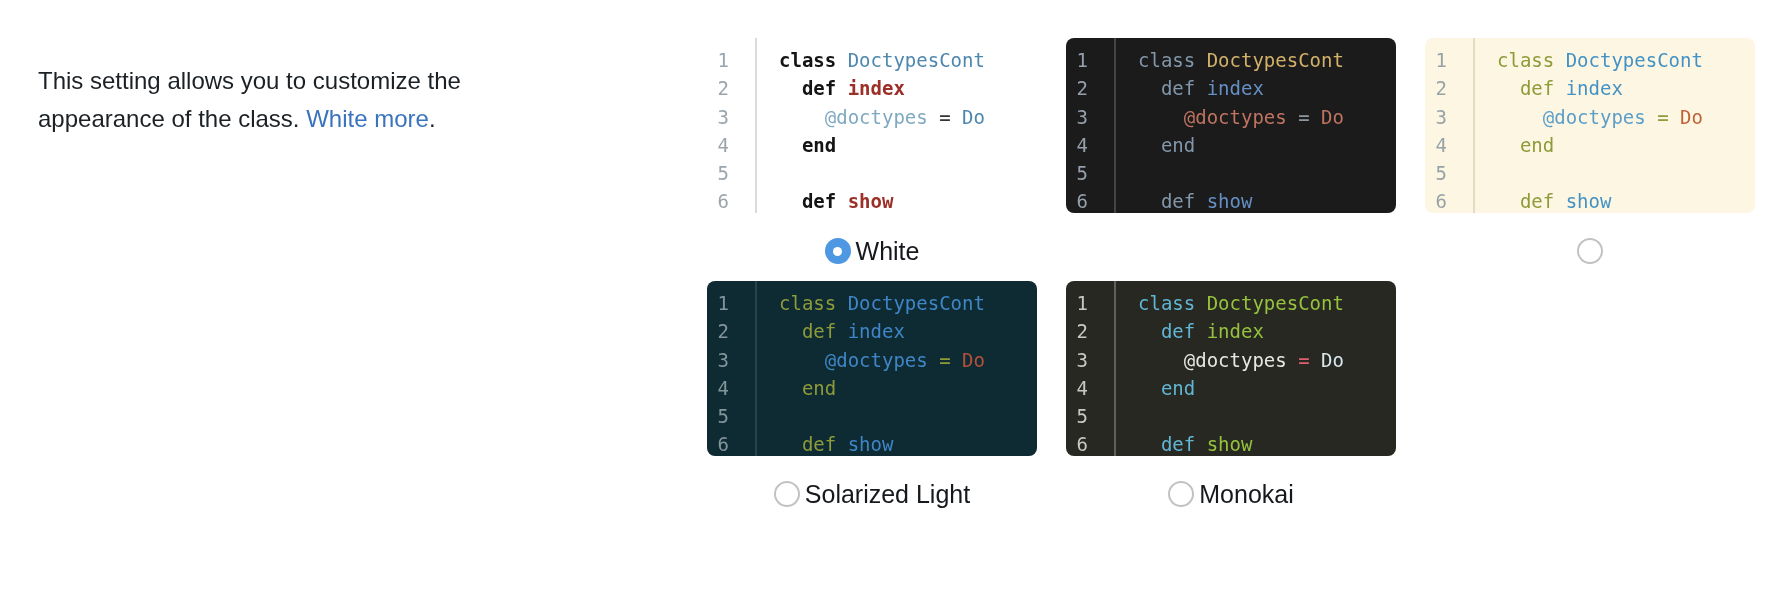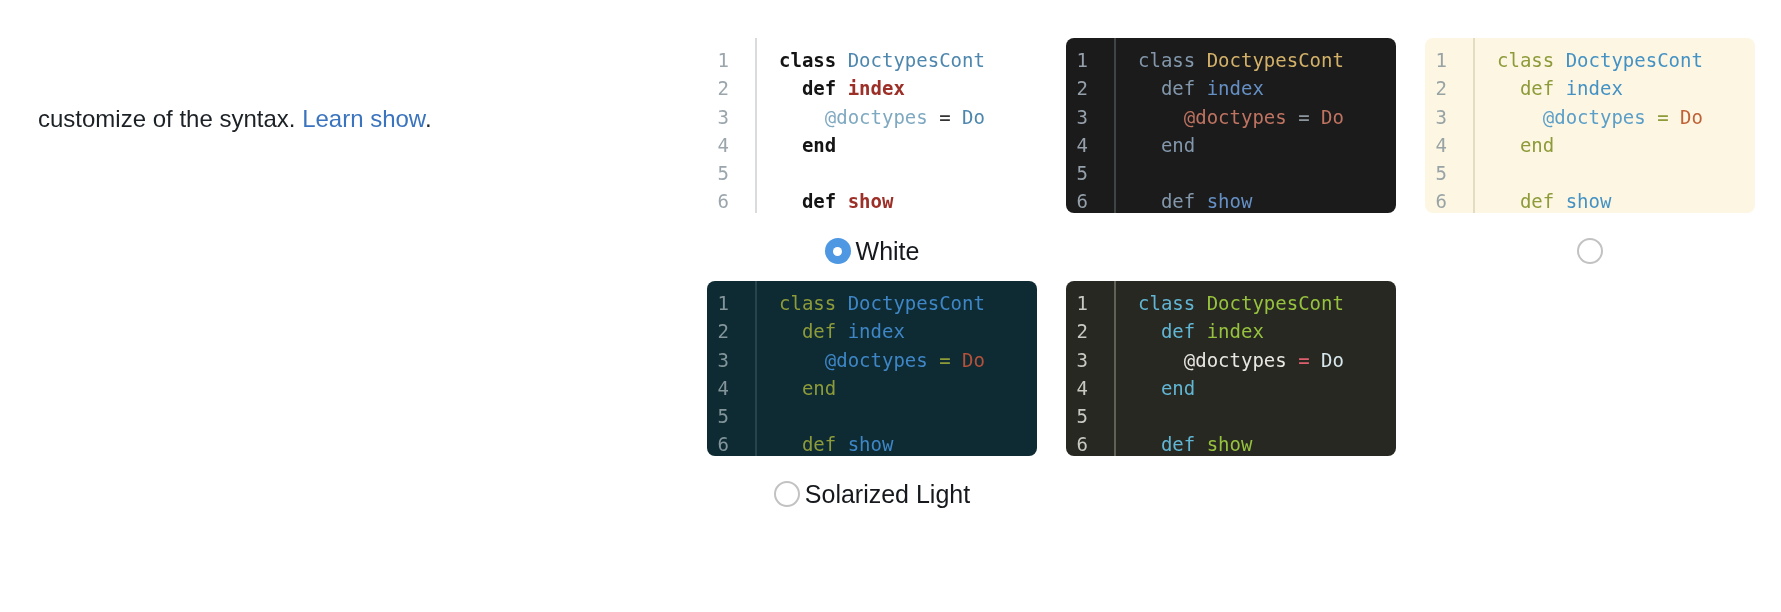--- a/index.html
+++ b/index.html
@@ -51,22 +51,22 @@
     content:"";position:absolute;left:50%;top:50%;width:9px;height:9px;
     margin:-4.5px 0 0 -4.5px;border-radius:50%;background:#ffffff;
   }
   .option-label{font-size:25px;color:#15181c;}
 </style>
 </head>
 <body>
 
 <div class="left-col">
   <p class="section-desc">
-    <br>
-    <span>customize of the syntax. </span><a class="learn-link" style="color: rgb(59, 116, 190);">Learn show</a><span>.</span>
+    <span>This setting allows you to customize the</span><br>
+    <span>appearance of the class. </span><a class="learn-link" style="color: rgb(59, 116, 190);">White more</a><span>.</span>
   </p>
 </div>
 
 <div class="themes-grid">
     <div class="theme-cell">
       <div class="preview" style="background: rgb(255, 255, 255);">
         <div class="gutter" style="color: rgb(154, 165, 172); border-right: 2px solid rgb(216, 220, 223);">
           <div class="gutter-line">1</div>
           <div class="gutter-line">2</div>
           <div class="gutter-line">3</div>
@@ -132,14 +132,18 @@
         <div class="gutter" style="color: rgb(200, 201, 192); border-right: 2px solid rgb(95, 97, 87);">
           <div class="gutter-line">1</div>
           <div class="gutter-line">2</div>
           <div class="gutter-line">3</div>
           <div class="gutter-line">4</div>
           <div class="gutter-line">5</div>
           <div class="gutter-line">6</div>
         </div>
         <div class="code-area"><div class="code-line"><span style="color: rgb(97, 182, 212);">class </span><span style="color: rgb(150, 194, 61);">DoctypesCont</span></div><div class="code-line"><span style="color: rgb(248, 248, 242);">  </span><span style="color: rgb(97, 182, 212);">def </span><span style="color: rgb(150, 194, 61);">index</span></div><div class="code-line"><span style="color: rgb(248, 248, 242);">    </span><span style="color: rgb(233, 231, 225);">@doctypes</span><span style="color: rgb(248, 248, 242);"> </span><span style="color: rgb(221, 95, 110);">=</span><span style="color: rgb(248, 248, 242);"> </span><span style="color: rgb(215, 231, 236);">Do</span></div><div class="code-line"><span style="color: rgb(248, 248, 242);">  </span><span style="color: rgb(97, 182, 212);">end</span></div><div class="code-line">&nbsp;</div><div class="code-line"><span style="color: rgb(248, 248, 242);">  </span><span style="color: rgb(97, 182, 212);">def </span><span style="color: rgb(150, 194, 61);">show</span></div></div>
       </div>
+      <div class="option-row">
+        <span class="radio unselected" style="border-color: rgb(194, 194, 194);"></span>
+        <span class="option-label">Monokai</span>
+      </div>
     </div>
   </div>
 
 </body></html>

